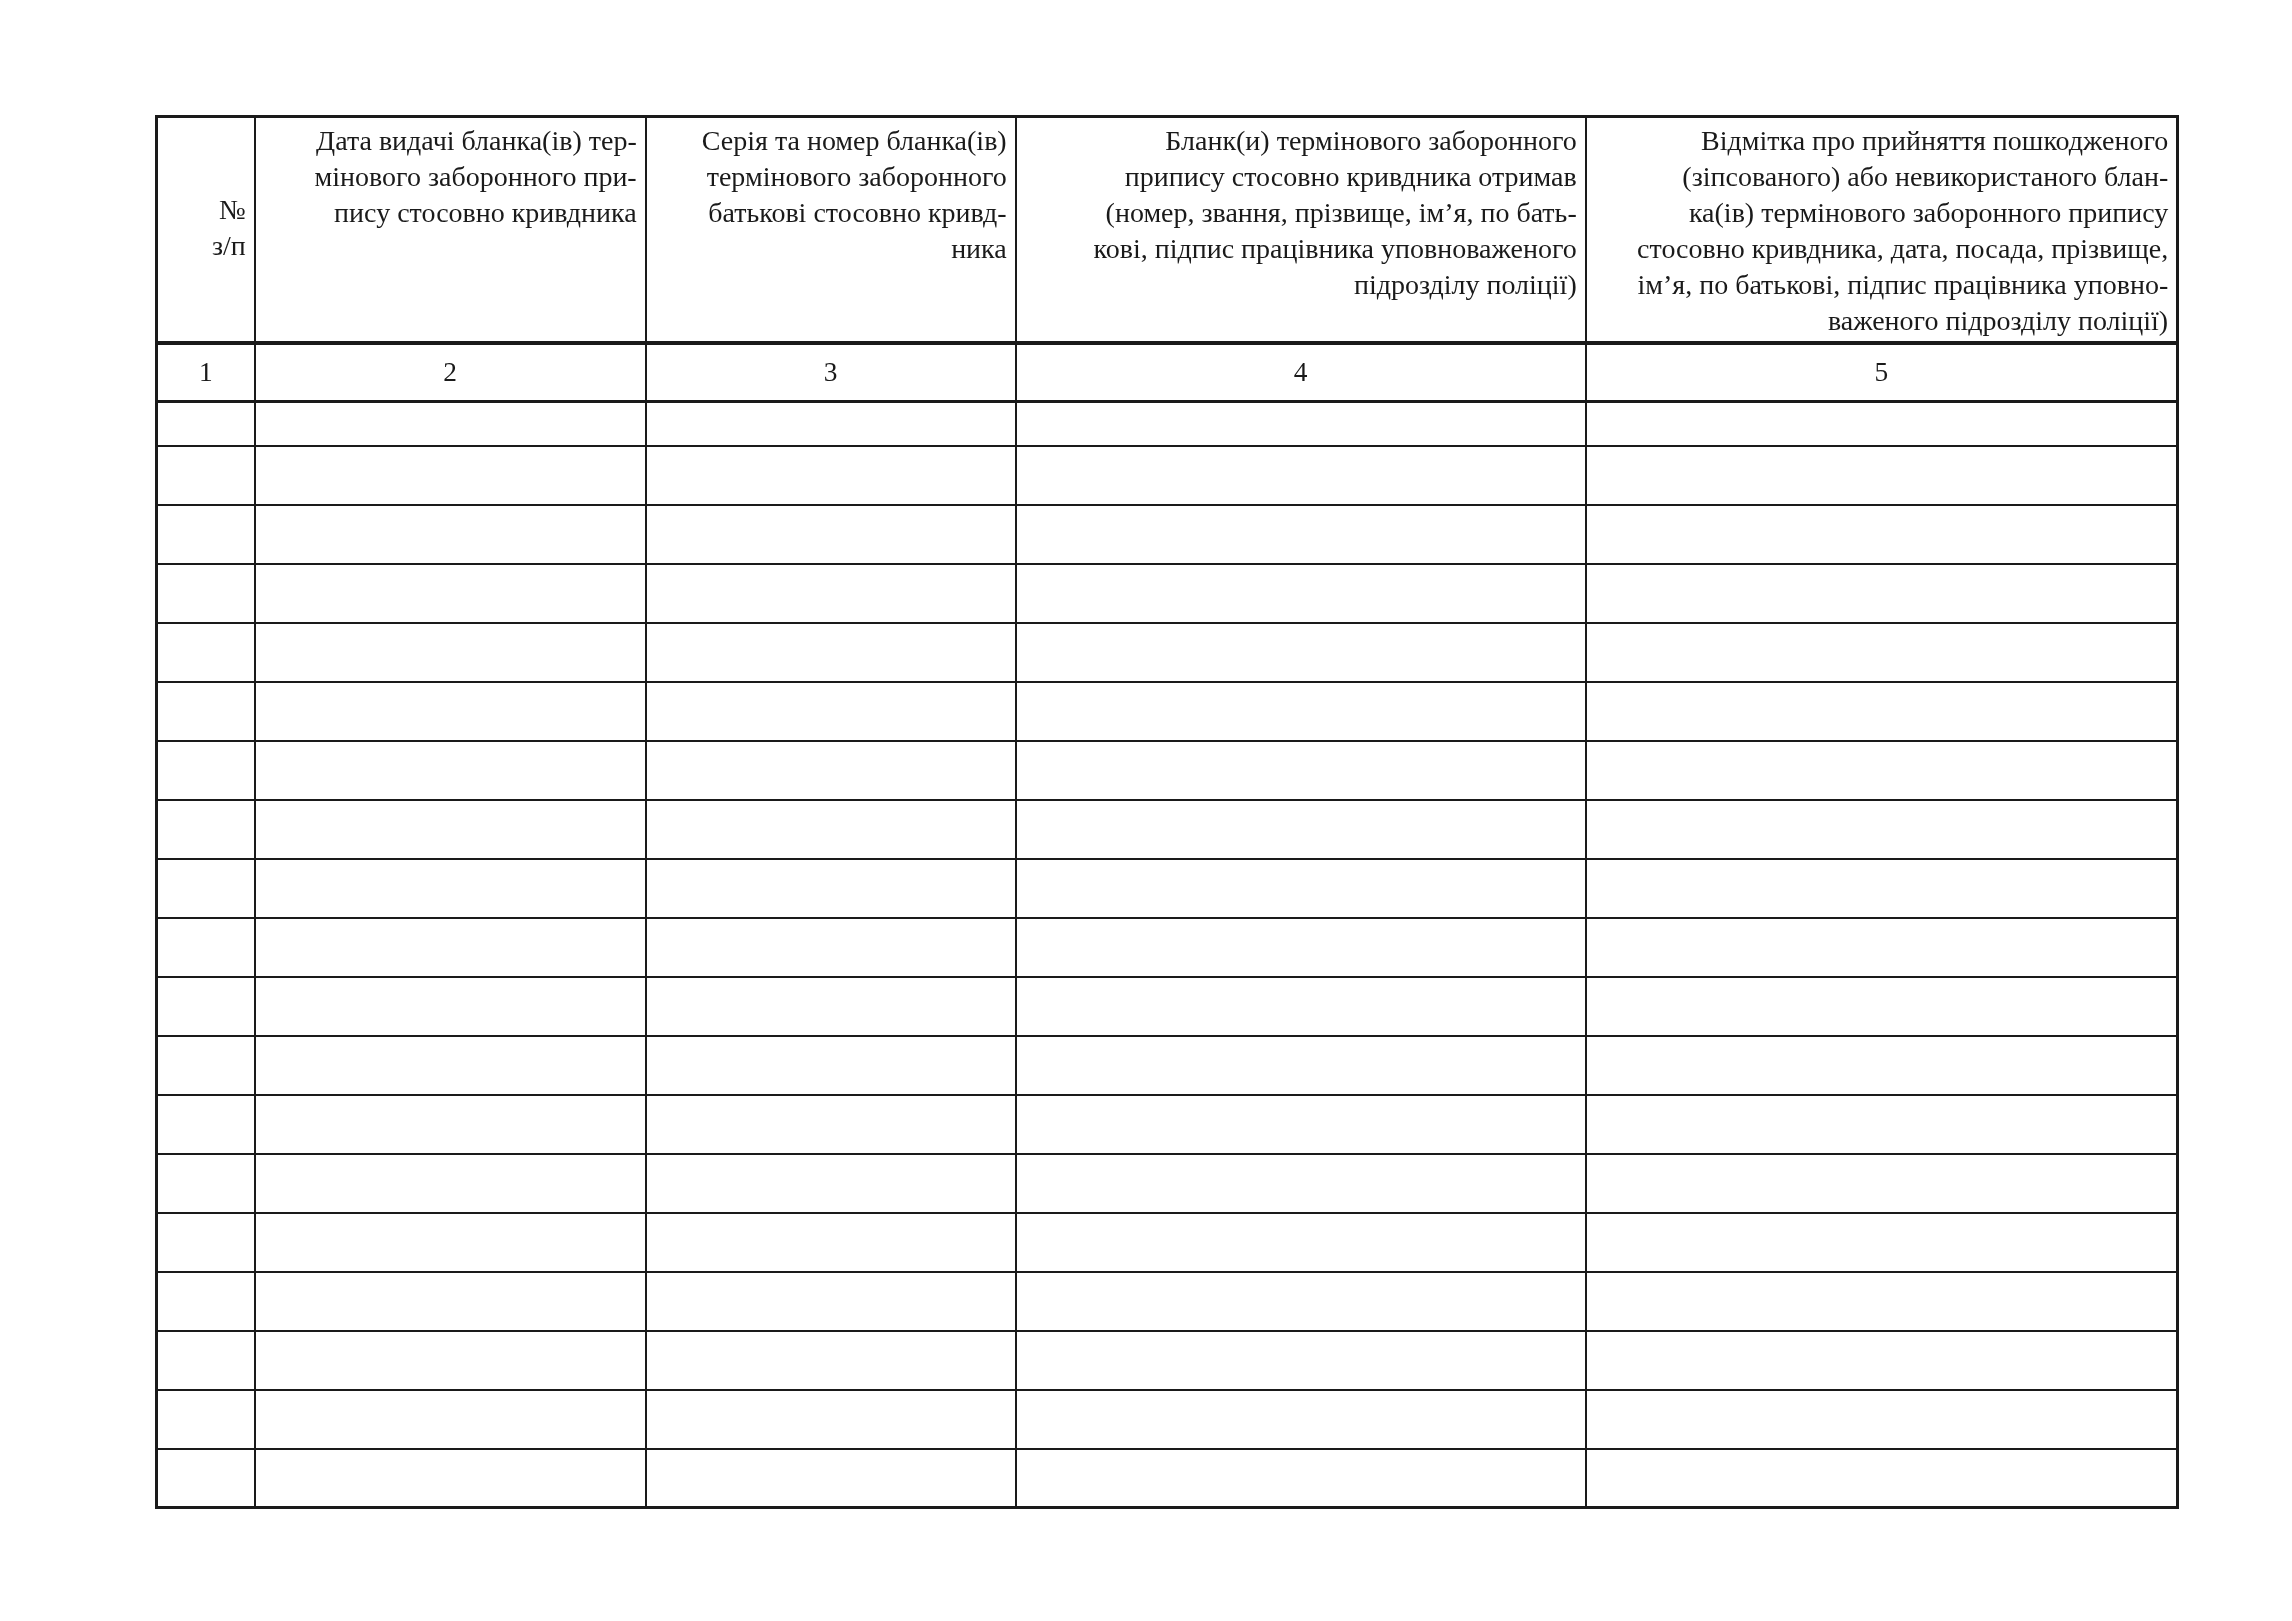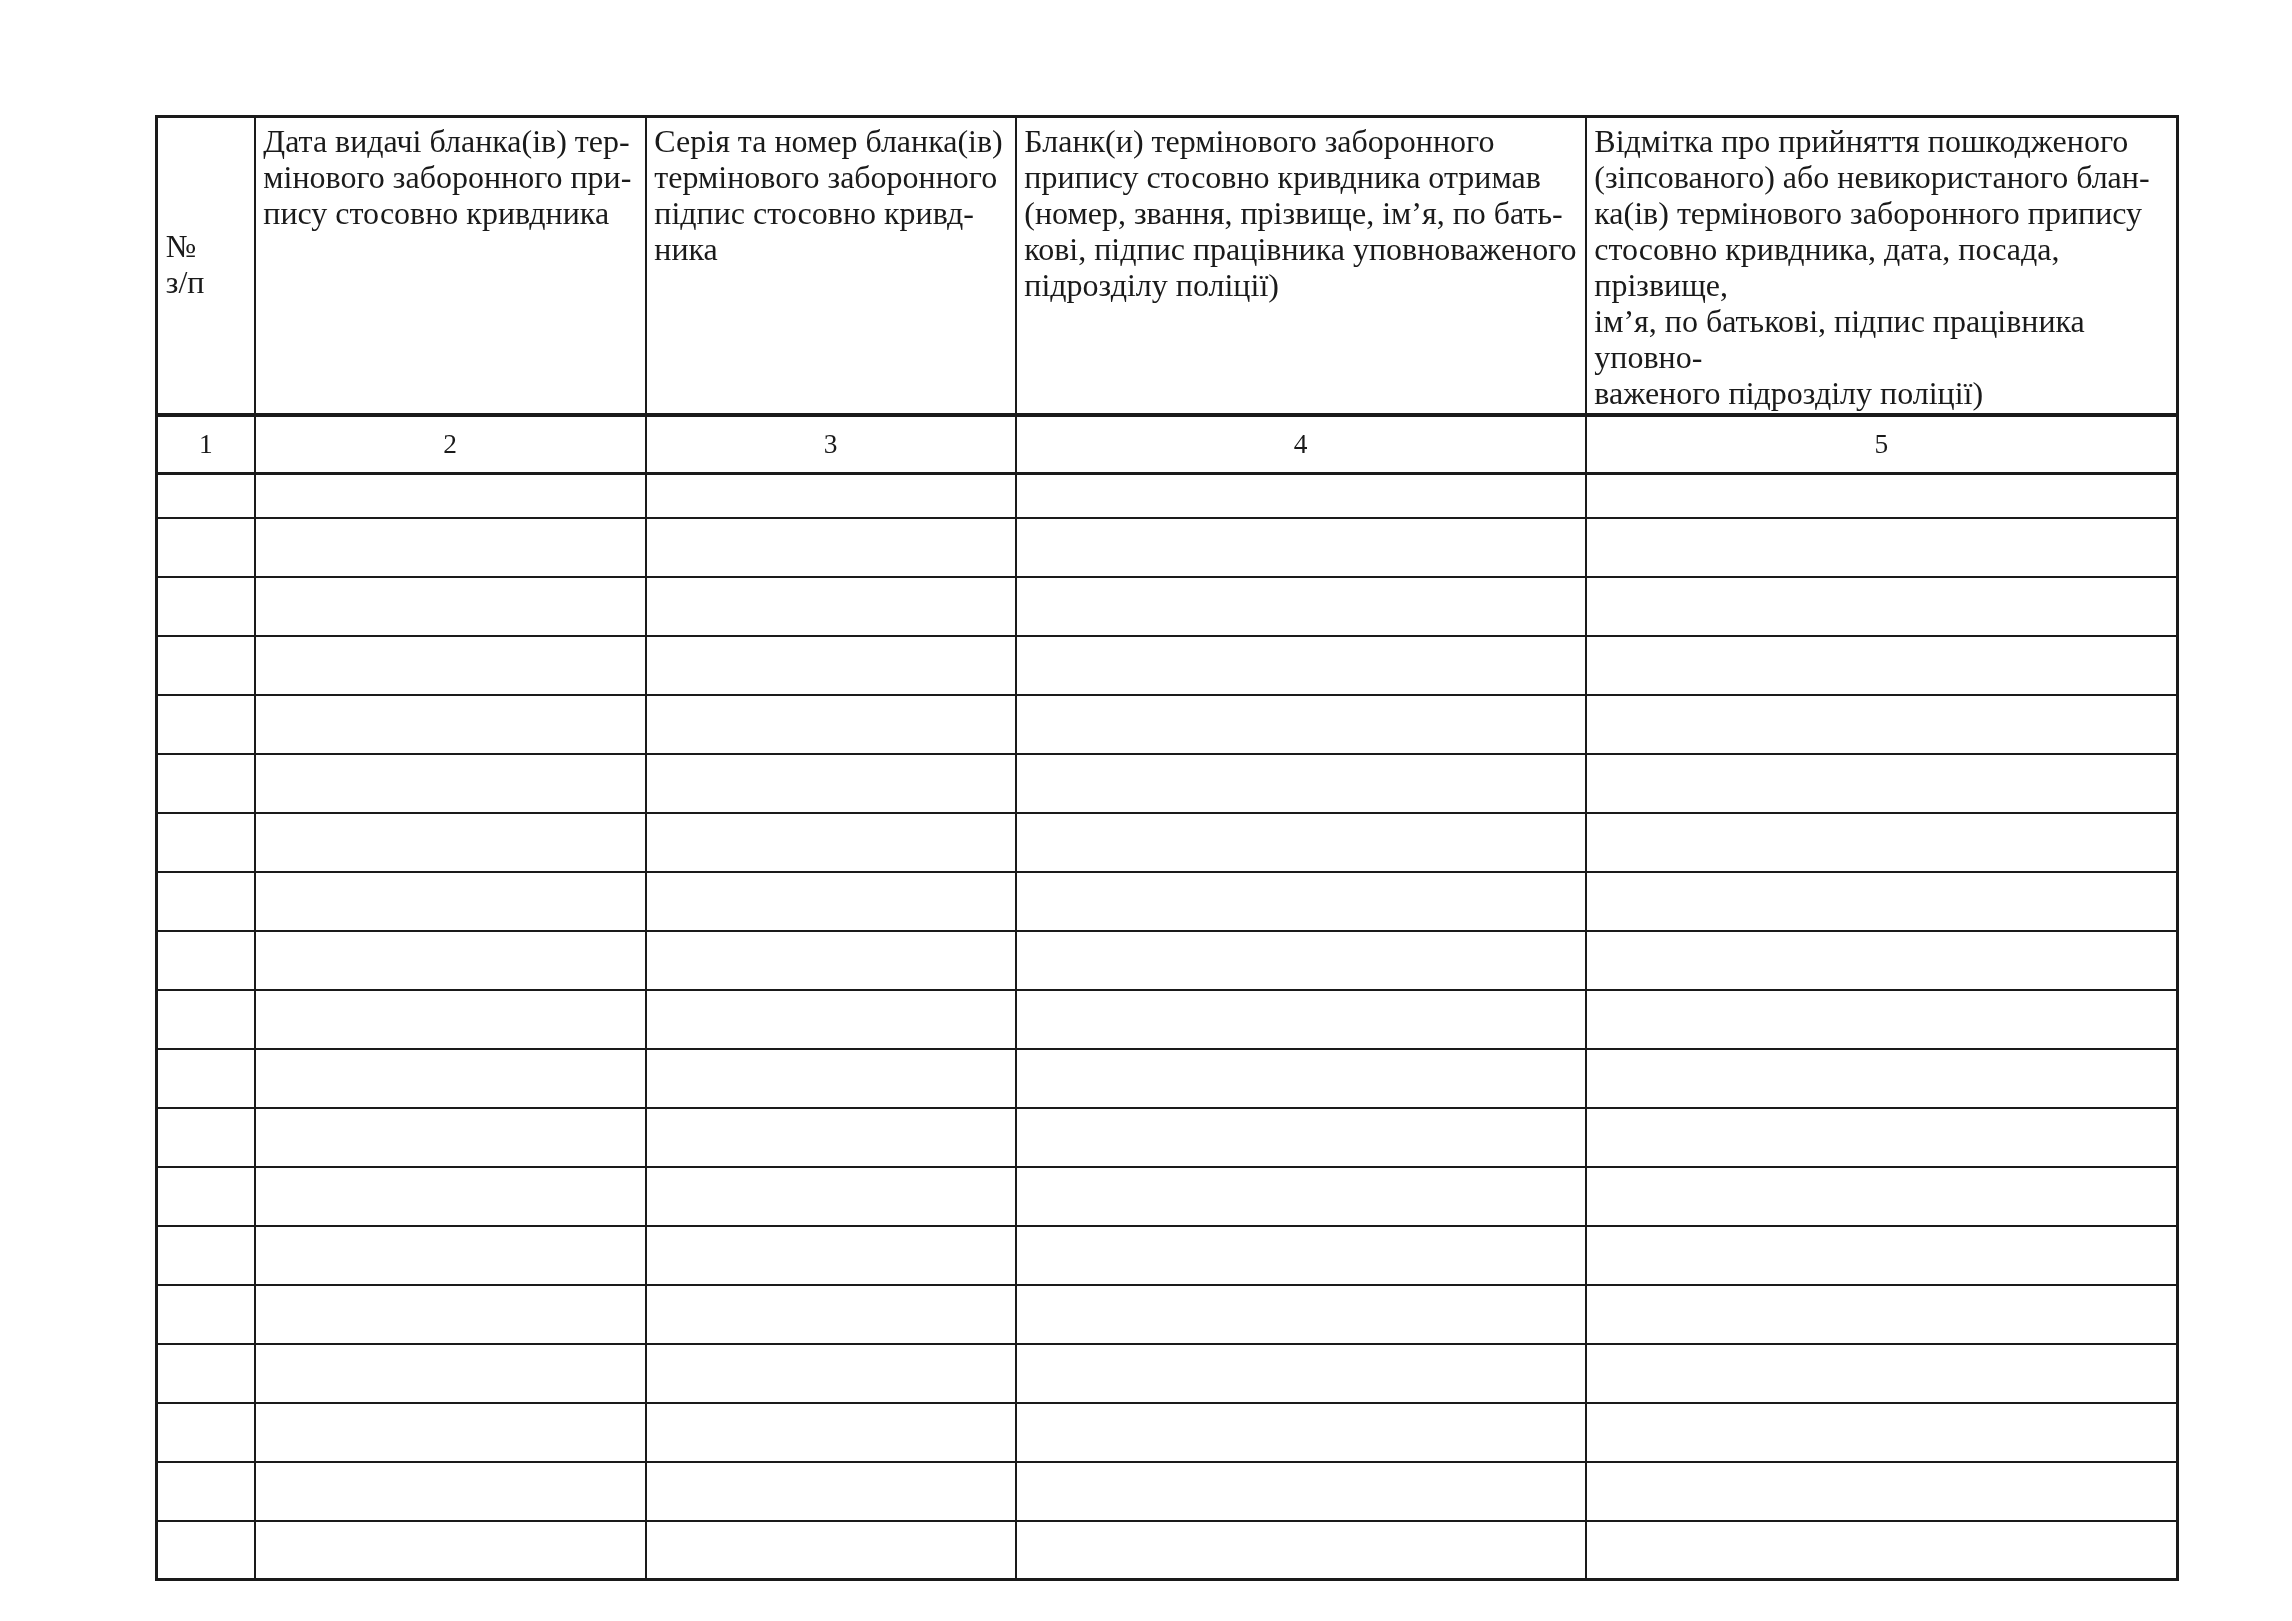--- a/index.html
+++ b/index.html
@@ -26,23 +26,23 @@
   table.register-table, 
   table.register-table td,
   table.register-table th {
     border: 2.9px solid #1a1a1a;
   }
   table.register-table {
     border-width: 3.9px;
   }
   th {
     font-weight: normal;
-    font-size: 32px;
+    font-size: 28px;
     line-height: 36px;
-    text-align: left;
+    text-align: right;
     vertical-align: top;
     padding: 4.9px 7.8px 2px 7.8px;
     white-space: pre-line;
   }
   th.no-col {
     vertical-align: middle;
     padding-top: 0;
   }
   tr.header-row {
     height: 216px;
@@ -84,21 +84,21 @@
     </colgroup>
     <thead>
       <tr class="header-row">
         <th class="no-col">№
 з/п</th>
         <th>Дата видачі бланка(ів) тер-
 мінового заборонного при-
 пису стосовно кривдника</th>
         <th>Серія та номер бланка(ів)
 термінового заборонного
-підпис стосовно кривд-
+батькові стосовно кривд-
 ника</th>
         <th>Бланк(и) термінового заборонного
 припису стосовно кривдника отримав
 (номер, звання, прізвище, ім’я, по бать-
 кові, підпис працівника уповноваженого
 підрозділу поліції)</th>
         <th>Відмітка про прийняття пошкодженого
 (зіпсованого) або невикористаного блан-
 ка(ів) термінового заборонного припису
 стосовно кривдника, дата, посада, прізвище,

